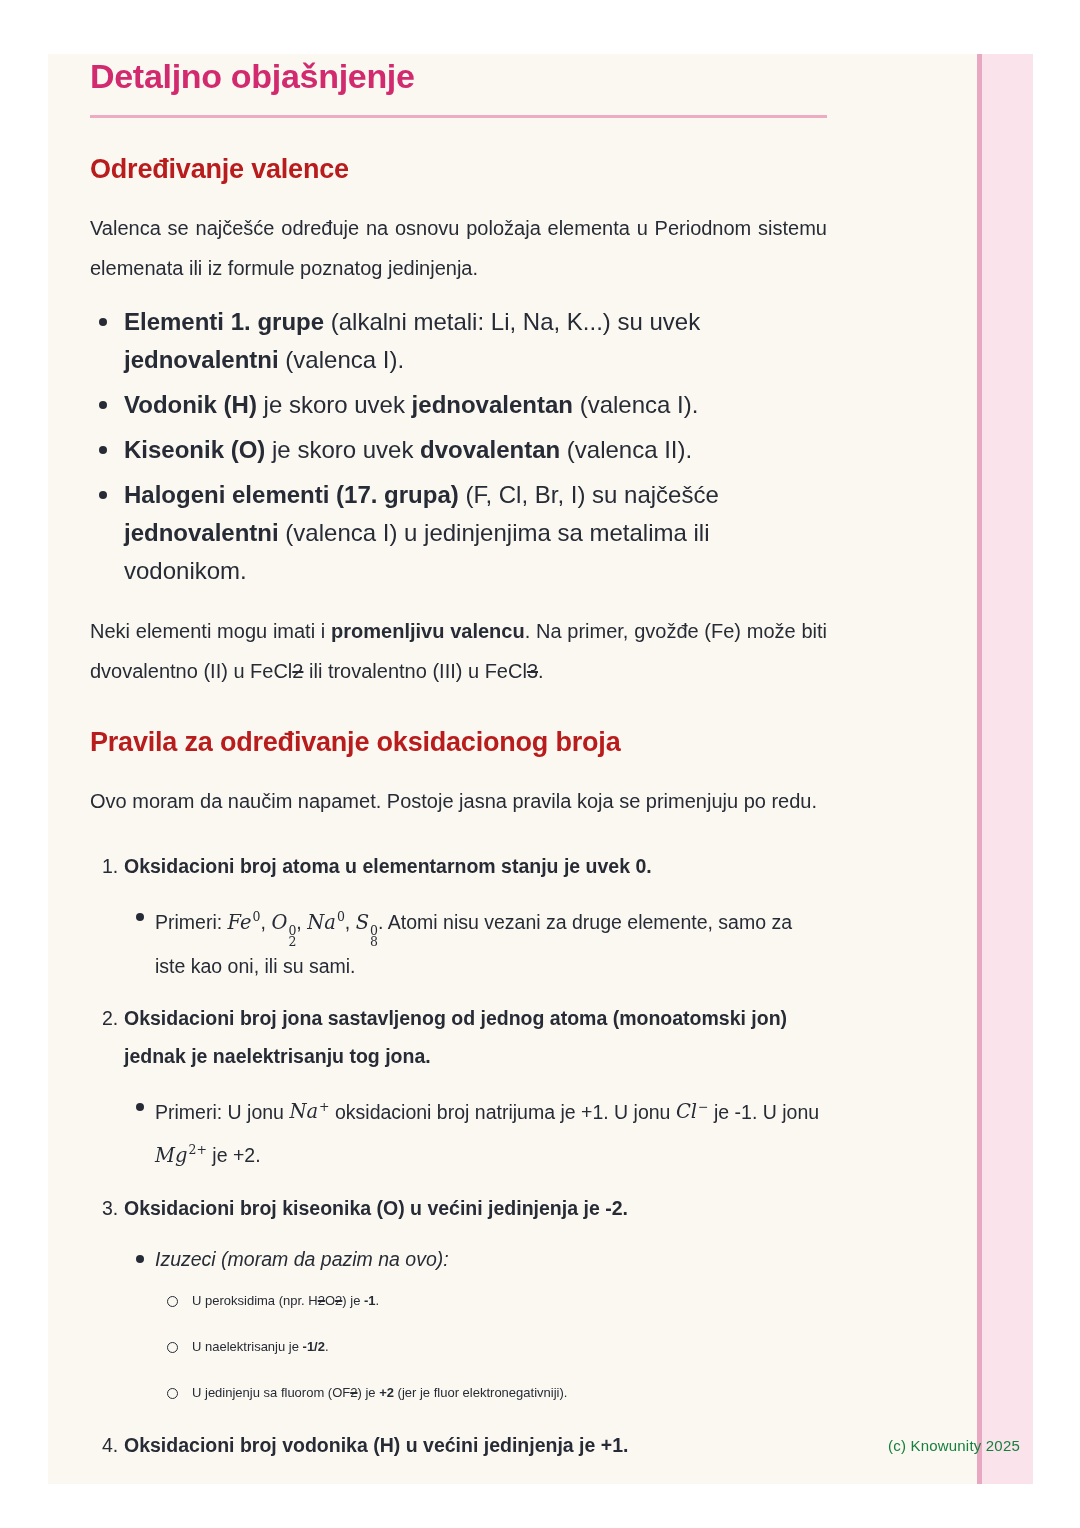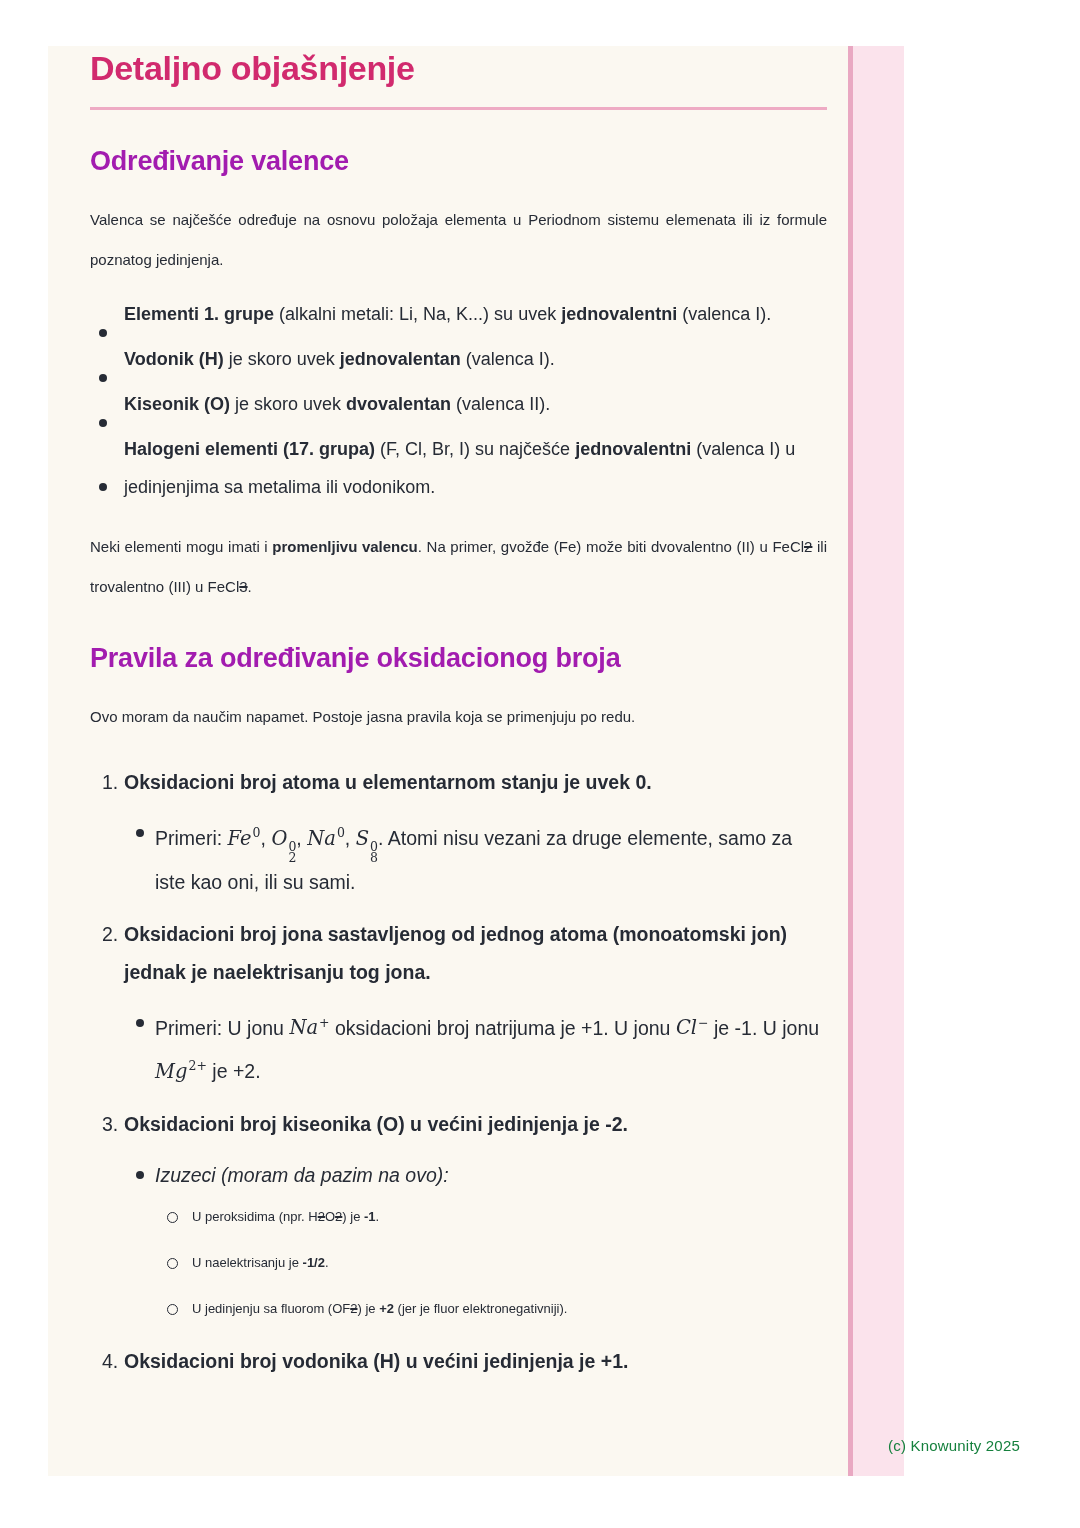--- a/index.html
+++ b/index.html
@@ -1,33 +1,33 @@
 <!DOCTYPE html>
 <html><head>
 <meta charset="utf-8">
 <style>
   html,body{margin:0;padding:0;}
   .canvas{position:relative;width:1080px;height:1528px;background:#ffffff;overflow:hidden;
           font-family:"Liberation Sans",sans-serif;color:#262b35;}
-  .page{position:absolute;left:48px;top:46px;width:856px;height:1430px;background:#fbf8f1;}
+  .page{position:absolute;left:48px;top:54px;width:985px;height:1430px;background:#fbf8f1;}
   .stripe{position:absolute;top:0;right:0;bottom:0;width:56px;background:#fbe3ec;
           border-left:5px solid #e9a8c2;box-sizing:border-box;}
   .content{position:absolute;left:42px;top:0;width:737px;}
 
   h1.title{font-size:34px;font-weight:800;color:#d12a6e;line-height:44px;margin:0;letter-spacing:-0.3px;}
   .rule{height:3px;background:#eeabc4;margin-top:17px;}
-  h2.sec{font-size:27px;font-weight:700;color:#a21caf;line-height:36px;margin:33px 0 0;letter-spacing:-0.2px;}
-  p.body{font-size:15px;line-height:40px;margin:21px 0 0;text-align:justify;}
+  h2.sec{font-size:27px;font-weight:700;color:#b91c1c;line-height:36px;margin:33px 0 0;letter-spacing:-0.2px;}
+  p.body{font-size:20px;line-height:40px;margin:21px 0 0;text-align:justify;}
 
   .b{font-weight:700;}
   .it{font-style:italic;}
   .st{text-decoration:line-through;text-decoration-thickness:2px;}
 
   .blist{margin-top:15px;}
-  .brow{display:flex;margin-bottom:7px;font-size:18px;line-height:38px;align-items:center;}
+  .brow{display:flex;margin-bottom:7px;font-size:24px;line-height:38px;}
   .bmark{flex:0 0 34px;position:relative;}
   .bdot{position:absolute;left:9px;top:15px;width:8px;height:8px;border-radius:50%;background:#262b35;}
   .btext{flex:1;}
 
   .nlist{margin-top:26px;}
   .nrow{margin-bottom:14px;}
   .nhead{display:flex;font-size:19.5px;line-height:38px;}
   .nmark{flex:0 0 34px;padding-left:12px;box-sizing:border-box;font-weight:400;}
   .ntext{flex:1;font-weight:700;}
 

